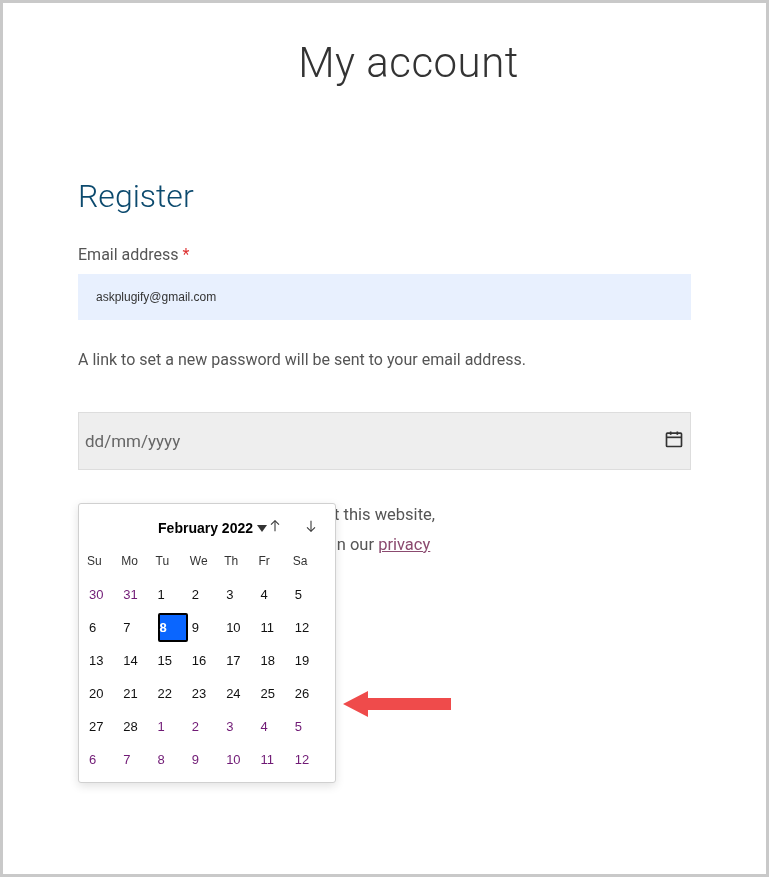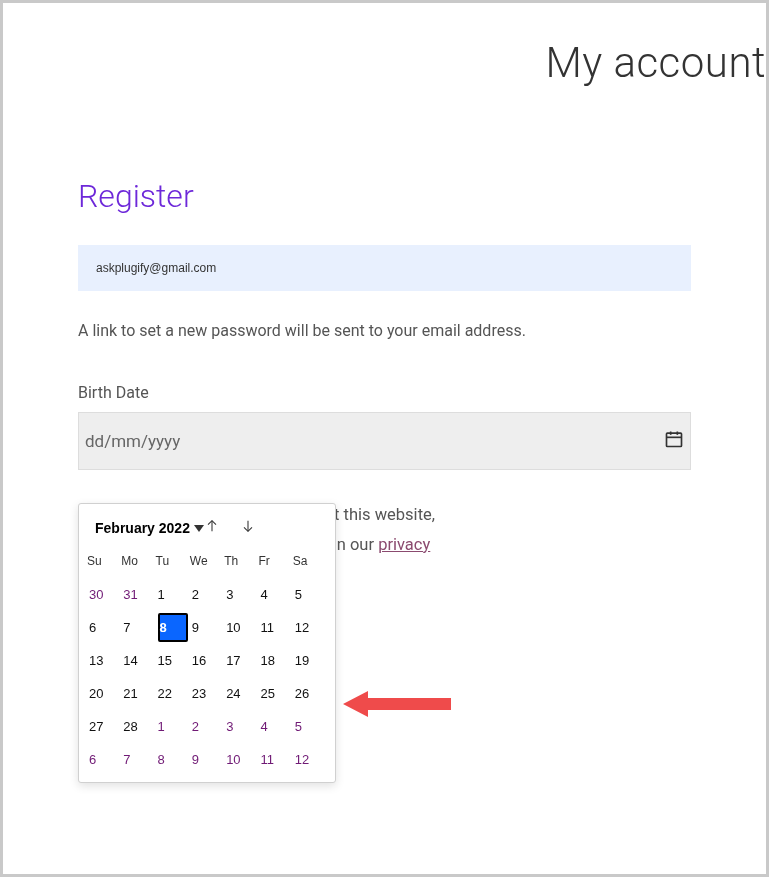--- a/index.html
+++ b/index.html
@@ -9,32 +9,32 @@
     height: 877px;
     border: 3px solid #c9c9c9;
     background: #fff;
     position: relative;
     overflow: hidden;
   }
   .page-title {
     font-size: 42px;
     font-weight: 300;
     color: #333;
-    text-align: right;
+    text-align: center;
     margin-top: 35px;
     letter-spacing: 0.5px;
     padding-left: 48px;
   }
   .content {
     padding: 0 75px;
   }
   .section-title {
     font-size: 32px;
     font-weight: 300;
-    color: #6d28d9;
+    color: #0c4a6e;
     margin-top: 90px;
     margin-bottom: 30px;
   }
   .field-label {
     font-size: 16px;
     color: #555;
     margin-bottom: 10px;
     display: block;
   }
   .required {
@@ -95,21 +95,21 @@
     border: 1px solid #d0d0d0;
     border-radius: 3px;
     box-shadow: 0 3px 10px rgba(0,0,0,0.12);
     z-index: 50;
     padding: 10px 8px 6px;
     font-family: Arial, sans-serif;
   }
   .dp-header {
     display: flex;
     align-items: center;
-    justify-content: flex-start;
+    justify-content: flex-end;
     padding: 4px 8px 10px 8px;
   }
   .dp-month {
     font-weight: bold;
     font-size: 14px;
     display: flex;
     align-items: center;
     gap: 4px;
     cursor: pointer;
   }
@@ -164,25 +164,28 @@
   }
 </style>
 </head>
 <body>
 
 <h1 class="page-title">My account</h1>
 
 <div class="content">
   <h2 class="section-title">Register</h2>
 
+  <label class="field-label">
+    <span>Email address</span>
+    <span class="required">*</span>
+  </label>
   <input class="input-box" type="text" value="askplugify@gmail.com" style="">
 
   <p class="hint">A link to set a new password will be sent to your email address.</p>
 
-  <label class="field-label">Birth Date</label>
   <div class="date-wrap">
     <div class="date-input">
       <span>dd/mm/yyyy</span>
       <span>
         <svg class="cal-icon" viewBox="0 0 24 24" fill="none" stroke="#333" stroke-width="2">
           <rect x="3" y="5" width="18" height="16" rx="1"></rect>
           <line x1="3" y1="10" x2="21" y2="10"></line>
           <line x1="8" y1="3" x2="8" y2="7"></line>
           <line x1="16" y1="3" x2="16" y2="7"></line>
         </svg>

